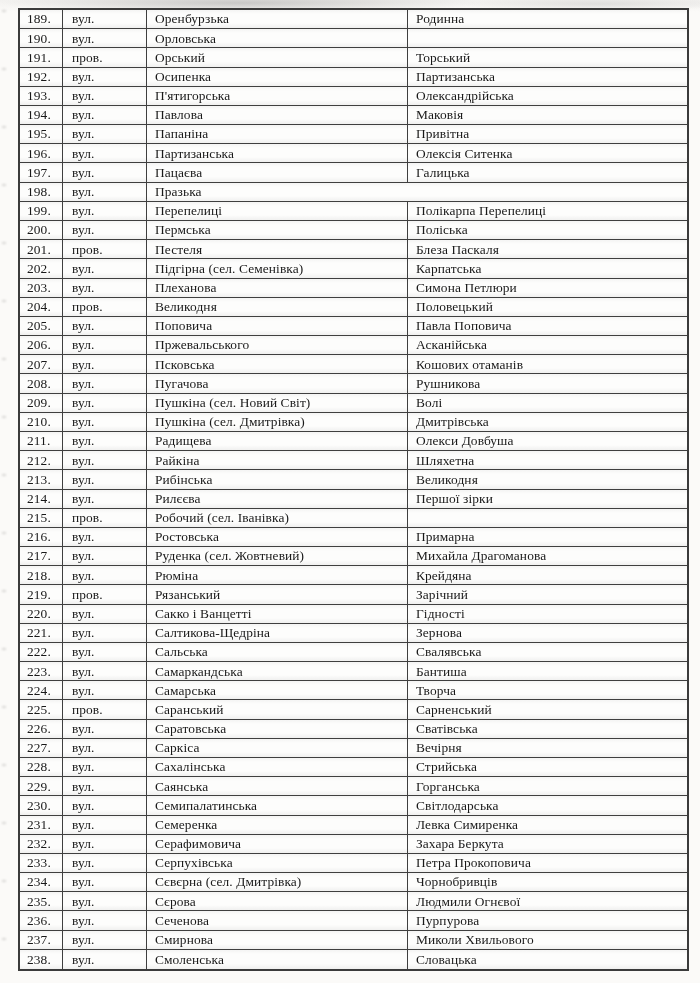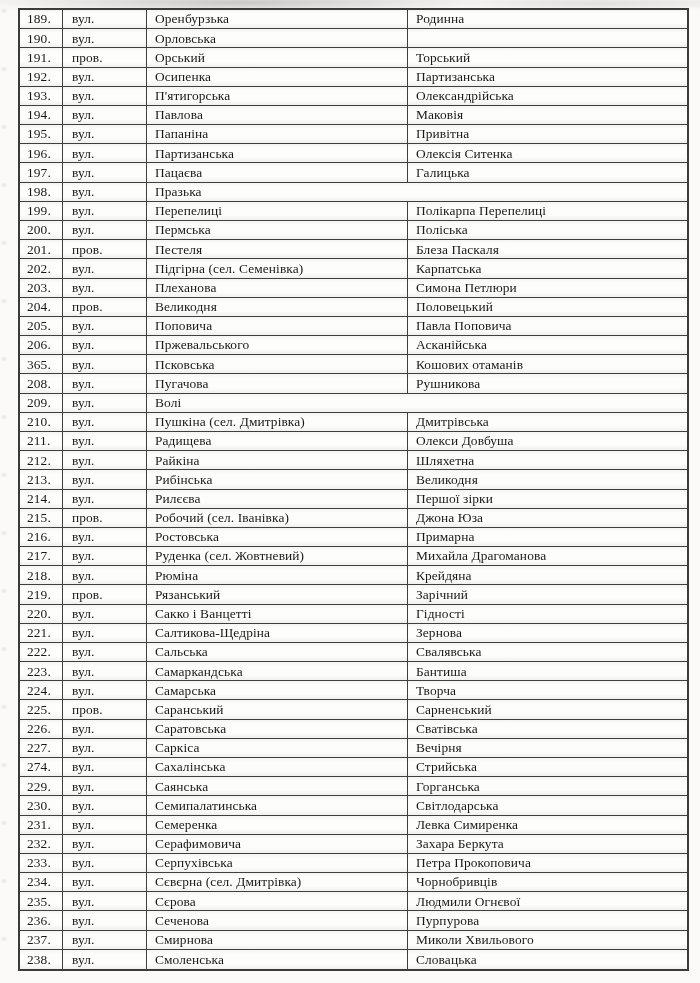--- a/index.html
+++ b/index.html
@@ -207,36 +207,37 @@
   </div>
 
   <div class="row">
     <div class="cell num">206.</div>
     <div class="cell type">вул.</div>
     <div class="cell old">Пржевальського</div>
     <div class="cell new">Асканійська</div>
   </div>
 
   <div class="row">
-    <div class="cell num">365.</div>
+    <div class="cell num">207.</div>
     <div class="cell type">вул.</div>
     <div class="cell old">Псковська</div>
     <div class="cell new">Кошових отаманів</div>
   </div>
 
   <div class="row">
     <div class="cell num">208.</div>
     <div class="cell type">вул.</div>
     <div class="cell old">Пугачова</div>
     <div class="cell new">Рушникова</div>
   </div>
 
   <div class="row">
     <div class="cell num">209.</div>
     <div class="cell type">вул.</div>
+    <div class="cell old">Пушкіна (сел. Новий Світ)</div>
     <div class="cell new">Волі</div>
   </div>
 
   <div class="row">
     <div class="cell num">210.</div>
     <div class="cell type">вул.</div>
     <div class="cell old">Пушкіна (сел. Дмитрівка)</div>
     <div class="cell new">Дмитрівська</div>
   </div>
 
@@ -265,21 +266,20 @@
     <div class="cell num">214.</div>
     <div class="cell type">вул.</div>
     <div class="cell old">Рилєєва</div>
     <div class="cell new">Першої зірки</div>
   </div>
 
   <div class="row">
     <div class="cell num">215.</div>
     <div class="cell type">пров.</div>
     <div class="cell old">Робочий (сел. Іванівка)</div>
-    <div class="cell new">Джона Юза</div>
   </div>
 
   <div class="row">
     <div class="cell num">216.</div>
     <div class="cell type">вул.</div>
     <div class="cell old">Ростовська</div>
     <div class="cell new">Примарна</div>
   </div>
 
   <div class="row">
@@ -353,21 +353,21 @@
   </div>
 
   <div class="row">
     <div class="cell num">227.</div>
     <div class="cell type">вул.</div>
     <div class="cell old">Саркіса</div>
     <div class="cell new">Вечірня</div>
   </div>
 
   <div class="row">
-    <div class="cell num">274.</div>
+    <div class="cell num">228.</div>
     <div class="cell type">вул.</div>
     <div class="cell old">Сахалінська</div>
     <div class="cell new">Стрийська</div>
   </div>
 
   <div class="row">
     <div class="cell num">229.</div>
     <div class="cell type">вул.</div>
     <div class="cell old">Саянська</div>
     <div class="cell new">Горганська</div>

